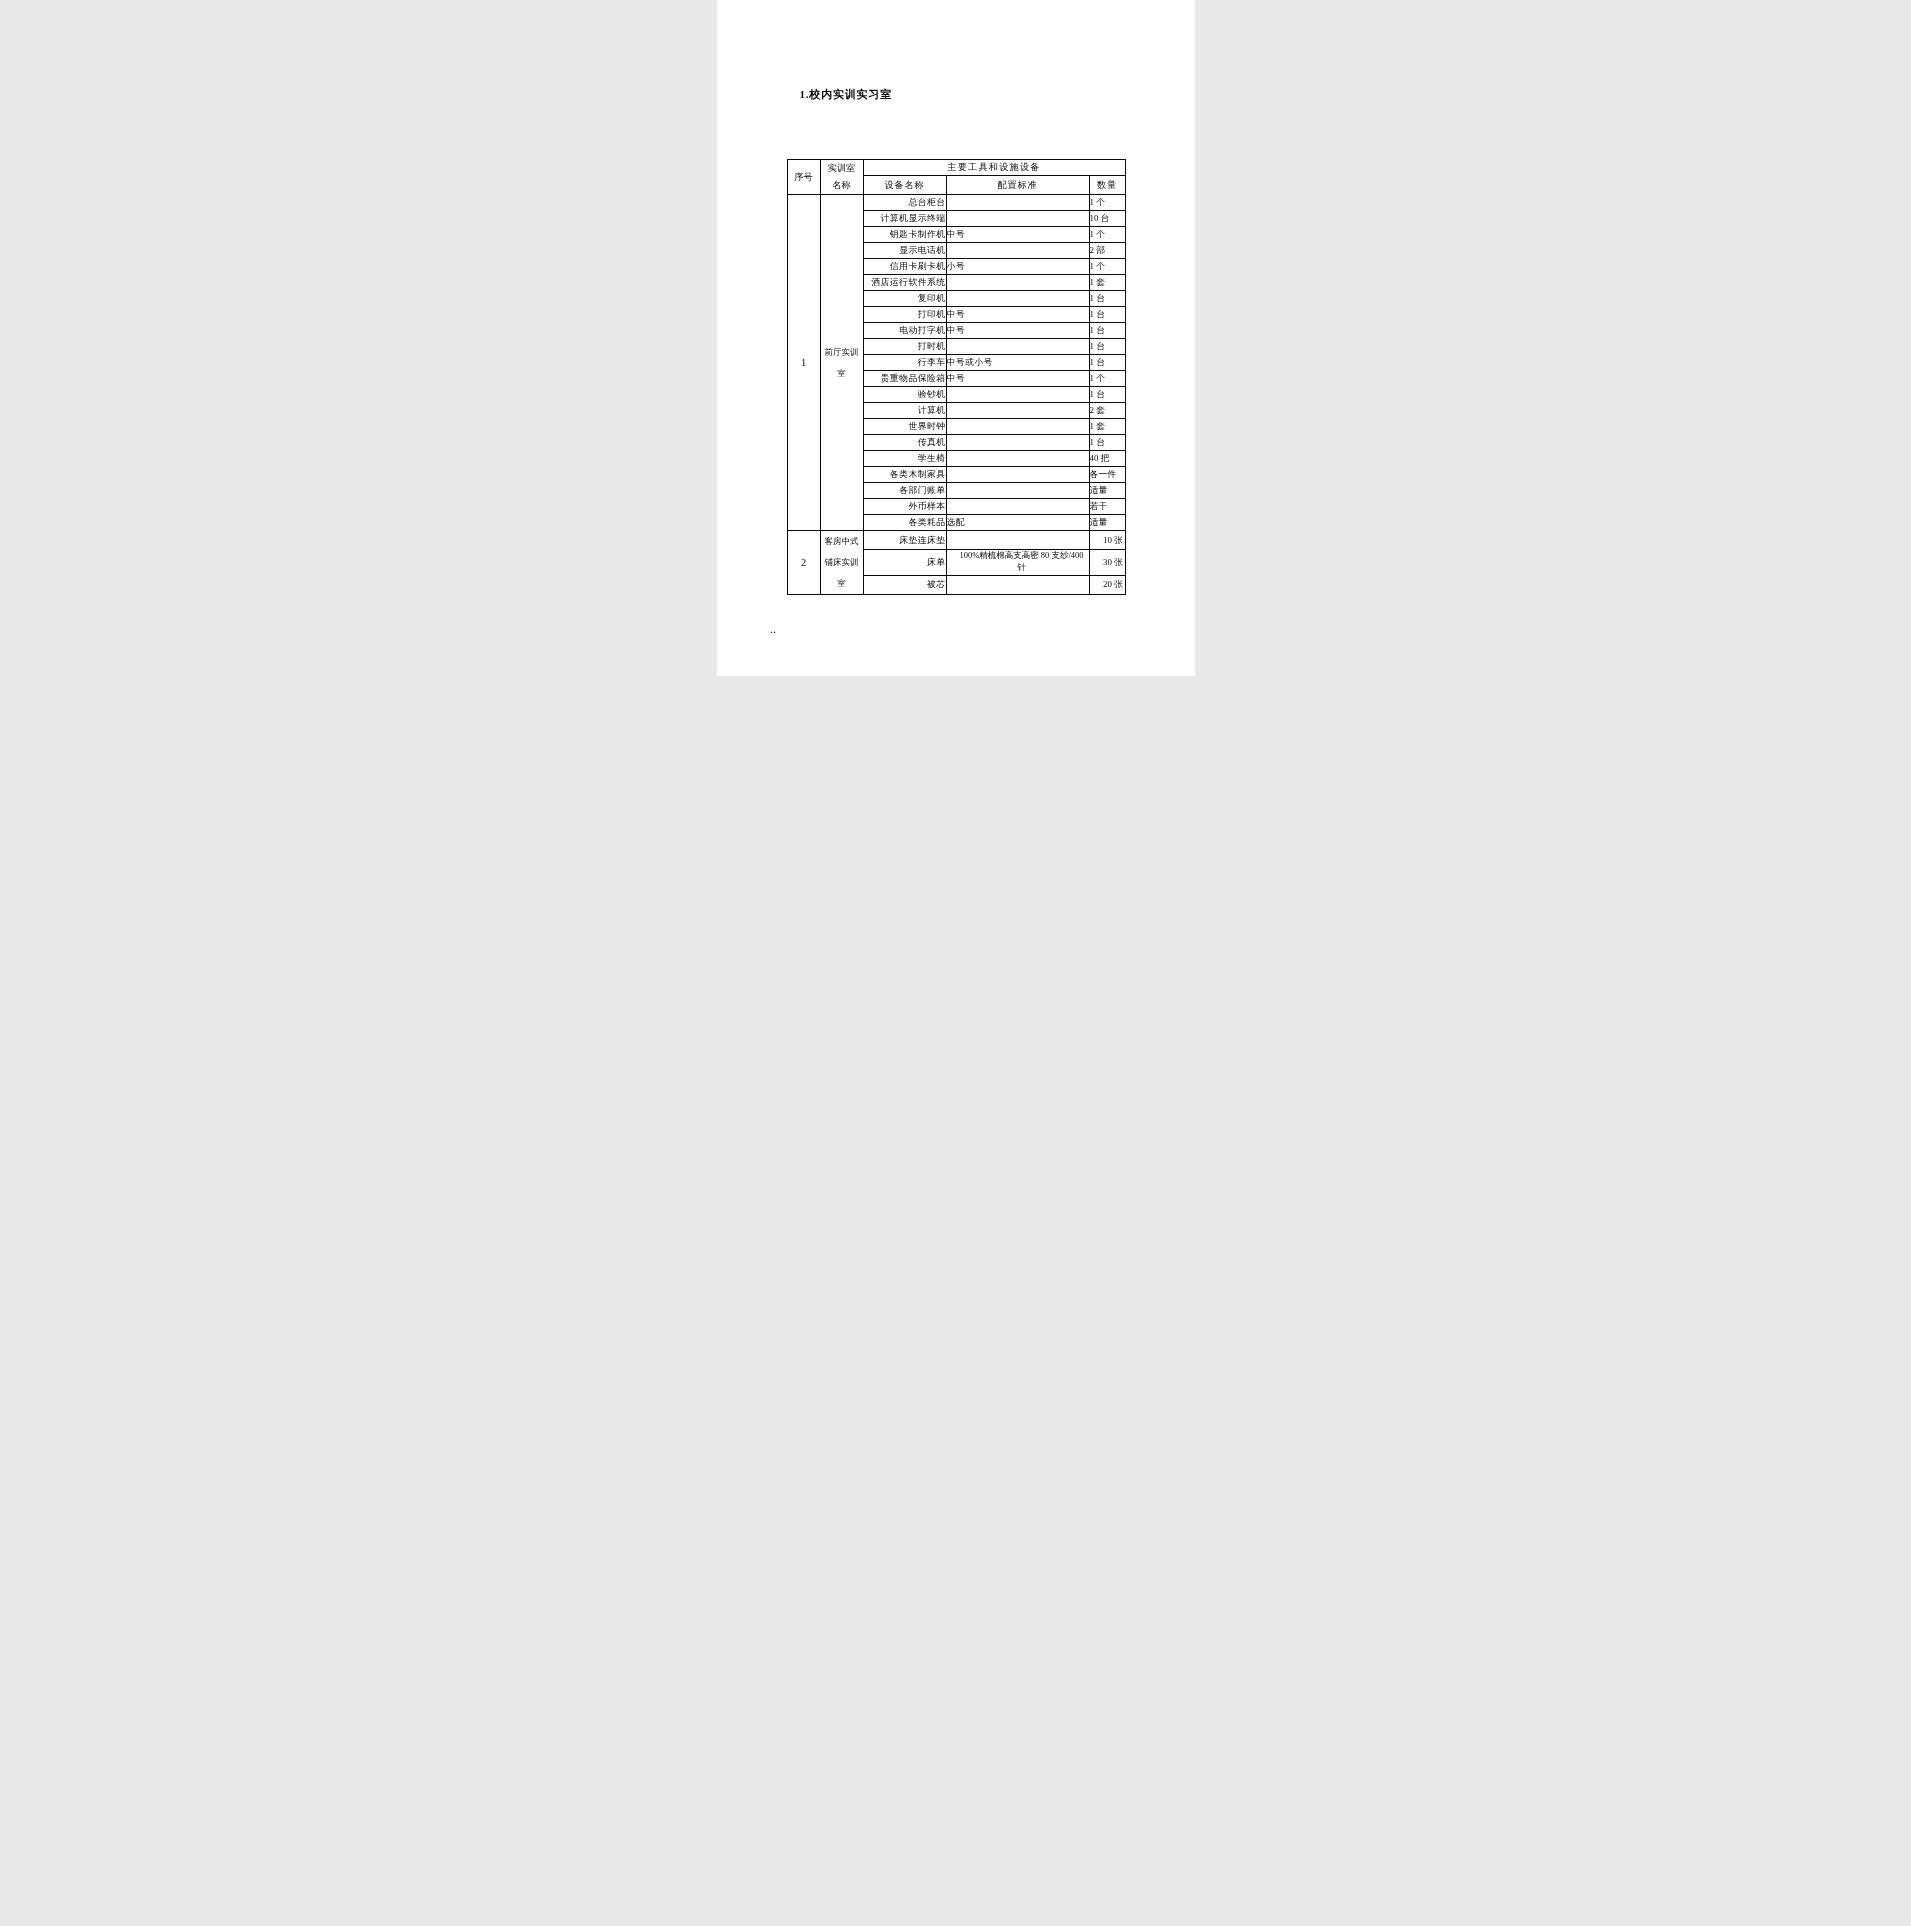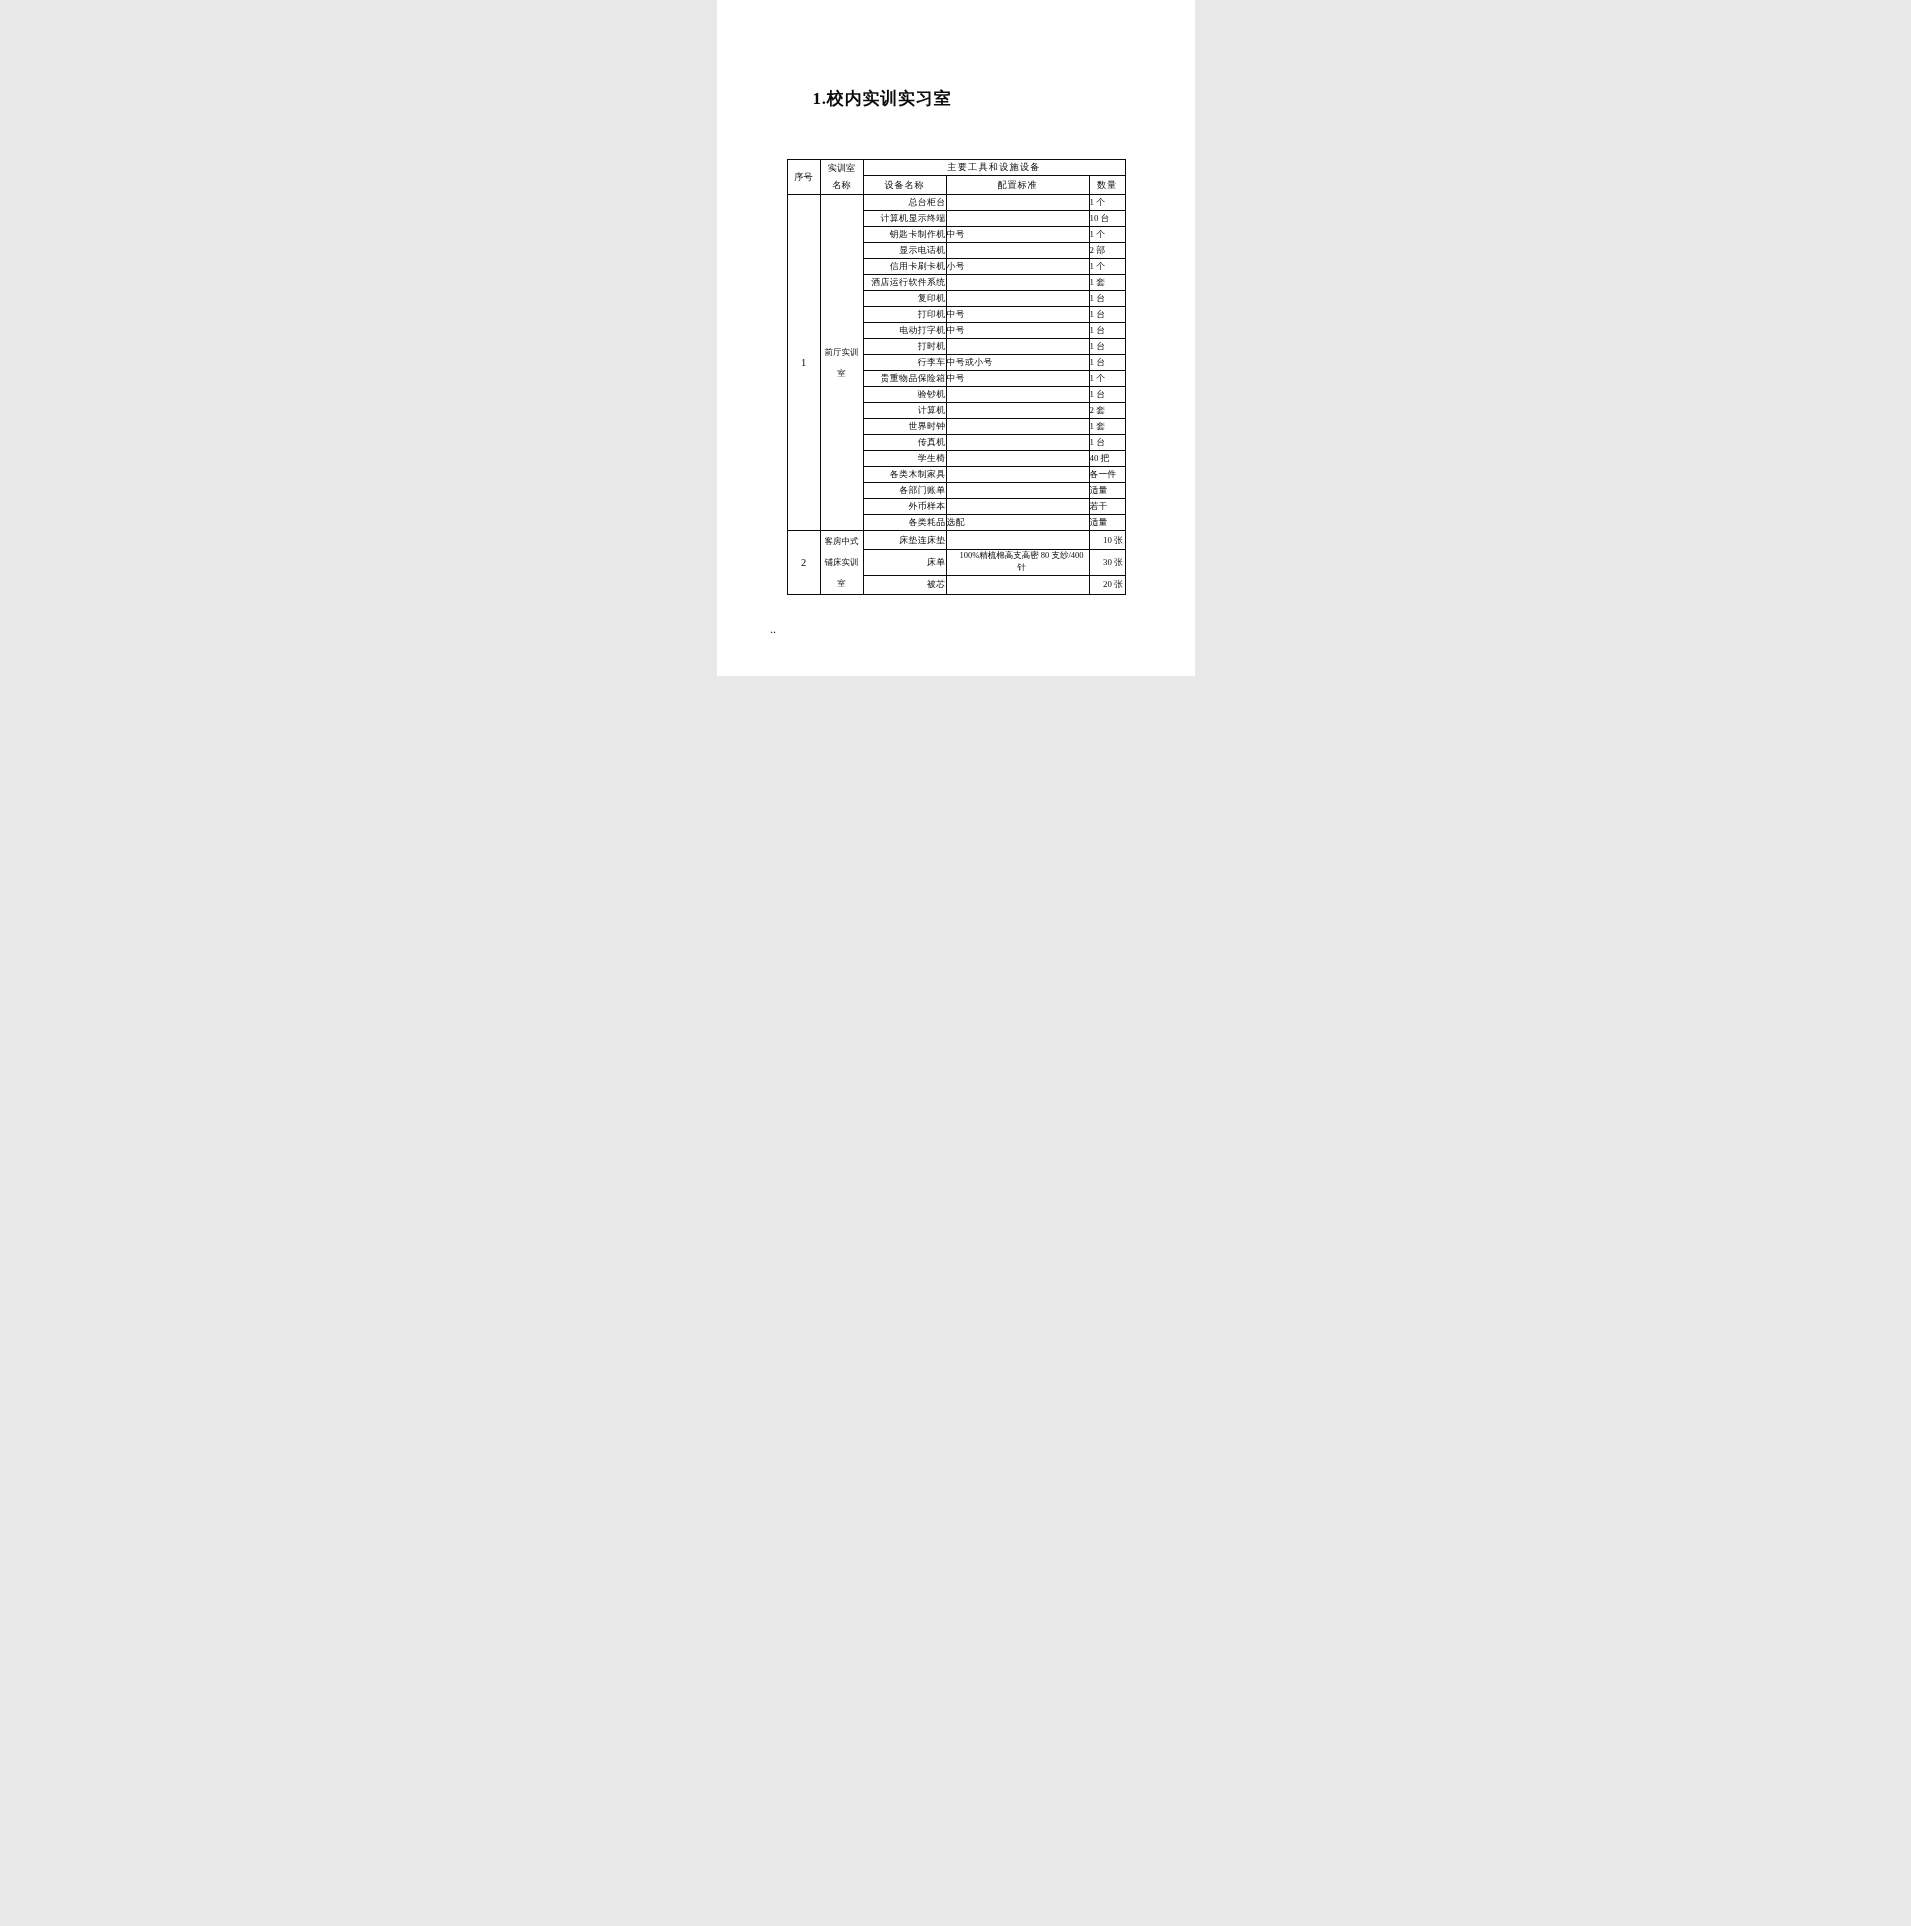--- a/index.html
+++ b/index.html
@@ -17,24 +17,24 @@
   .scan-noise {
     position: absolute;
     inset: 0;
     background-image: radial-gradient(circle, rgba(0,0,0,0.10) 0.2px, transparent 0.3px);
     background-size: 3.5px 11.2px;
     opacity: 0.55;
     pointer-events: none;
   }
   .title {
     position: absolute;
-    left: 96px;
+    left: 83px;
     top: 87px;
     margin: 0;
-    font-size: 17px;
+    font-size: 11px;
     font-weight: bold;
     letter-spacing: 0.8px;
     white-space: nowrap;
   }
   .paragraph {
     position: absolute;
     left: 62px;
     top: 106px;
     width: 356px;
     font-size: 12.7px;

